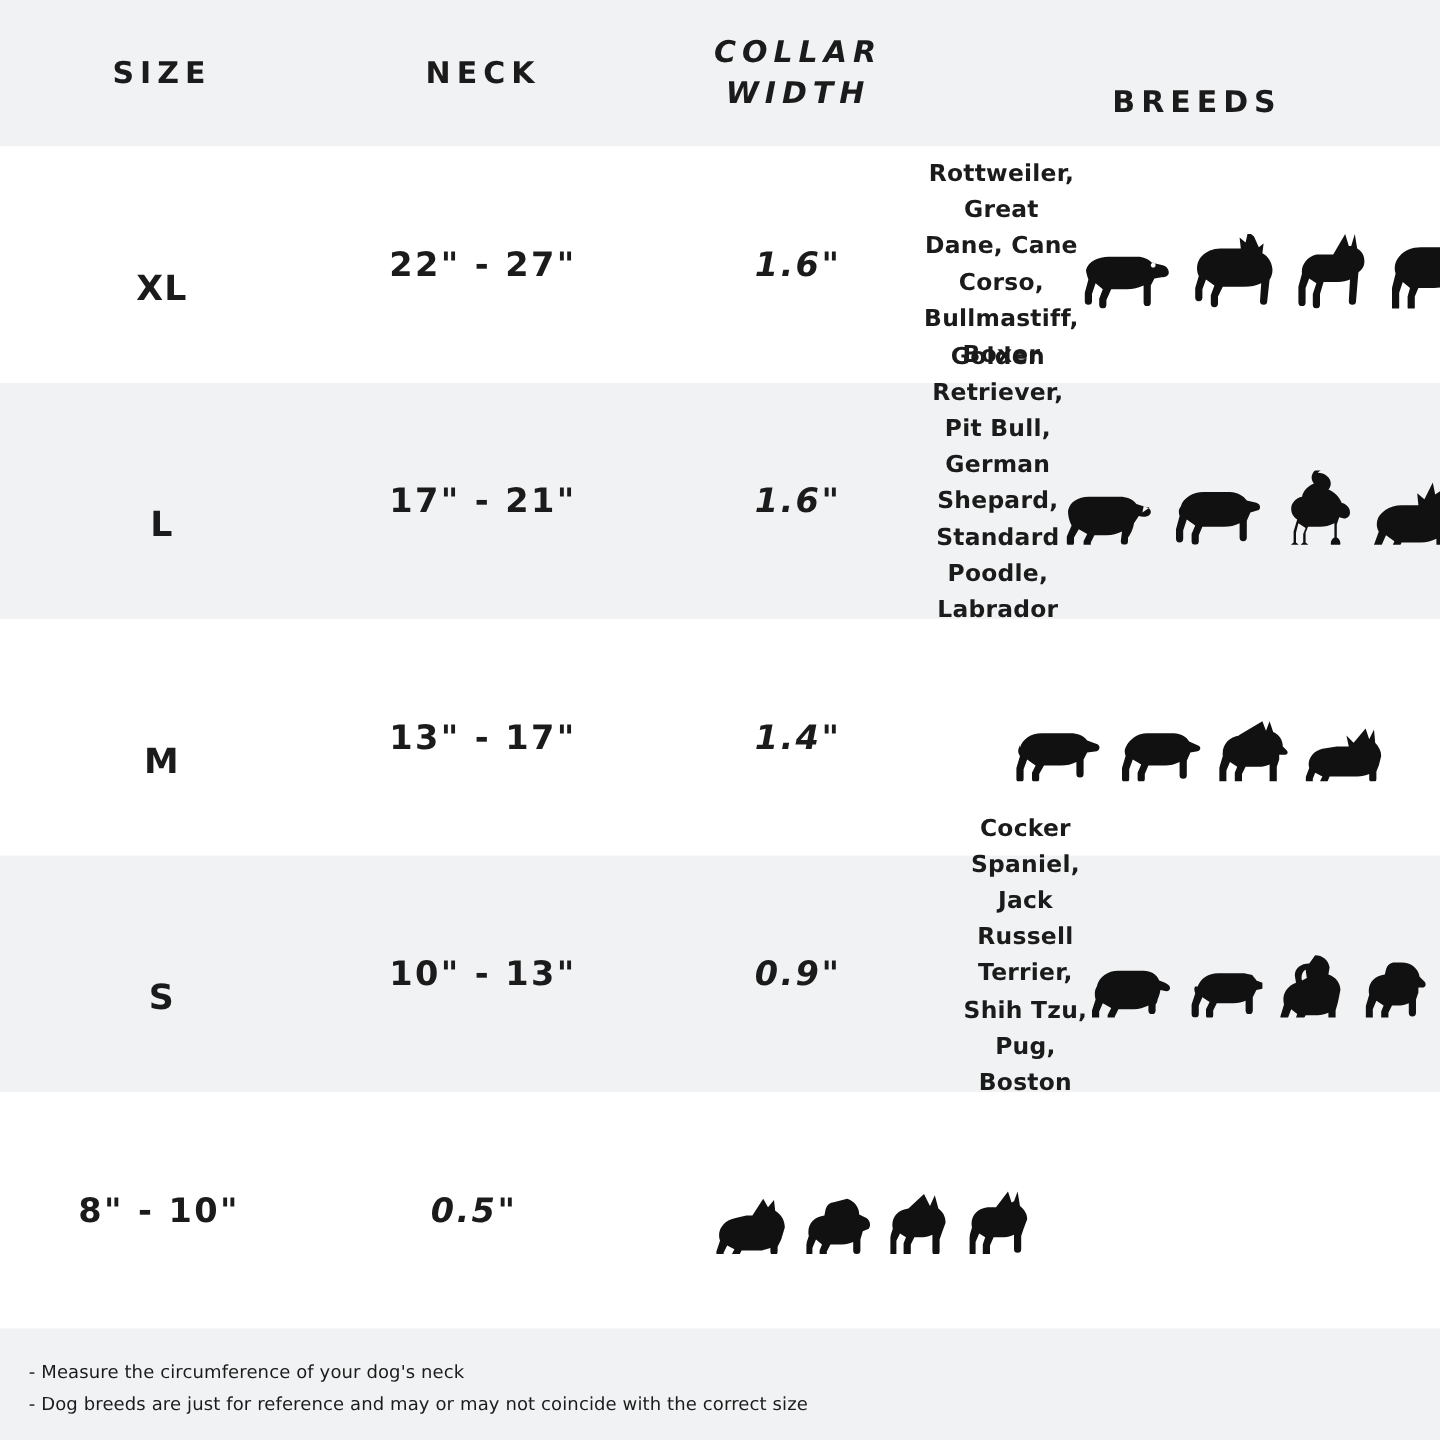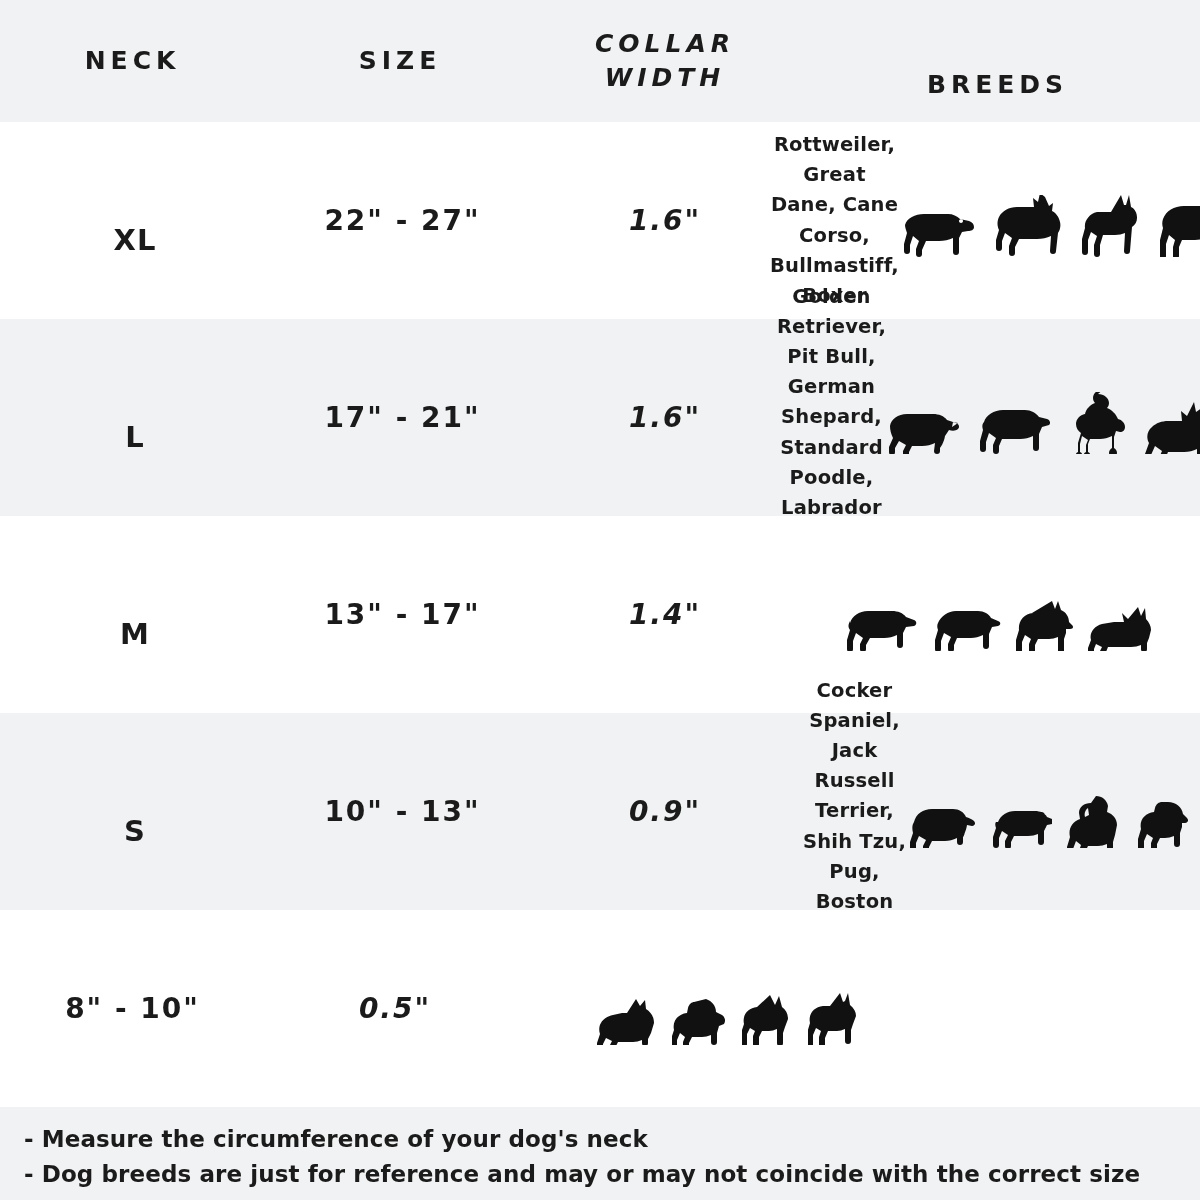--- a/index.html
+++ b/index.html
@@ -89,34 +89,34 @@
   .notes {
     flex: 1;
     background: #f1f2f3;
     padding: 14px 24px 8px 24px;
     display: flex;
     flex-direction: column;
     justify-content: center;
     gap: 9px;
   }
   .note {
-    font-size: 23px;
-    font-weight: 700;
+    font-size: 15px;
+    font-weight: 400;
     color: #1b1b1b;
     letter-spacing: 0.1px;
   }
 </style>
 </head>
 <body>
 
 <div class="sheet">
 
   <div class="header-row">
+    <div class="header-cell col-size">SIZE</div>
     <div class="header-cell col-neck">NECK</div>
-    <div class="header-cell col-size">SIZE</div>
     <div class="header-cell col-width">COLLAR WIDTH</div>
     <div class="header-cell col-breeds">BREEDS</div>
   </div>
 
   <div class="row plain">
     <div class="cell cell-size  col-size">XL</div>
     <div class="cell cell-neck  col-neck">22" - 27"</div>
     <div class="cell cell-width col-width">1.6"</div>
     <div class="breeds-cell">
       <div class="breeds-text">Rottweiler, Great Dane, Cane Corso, Bullmastiff, Boxer</div>

